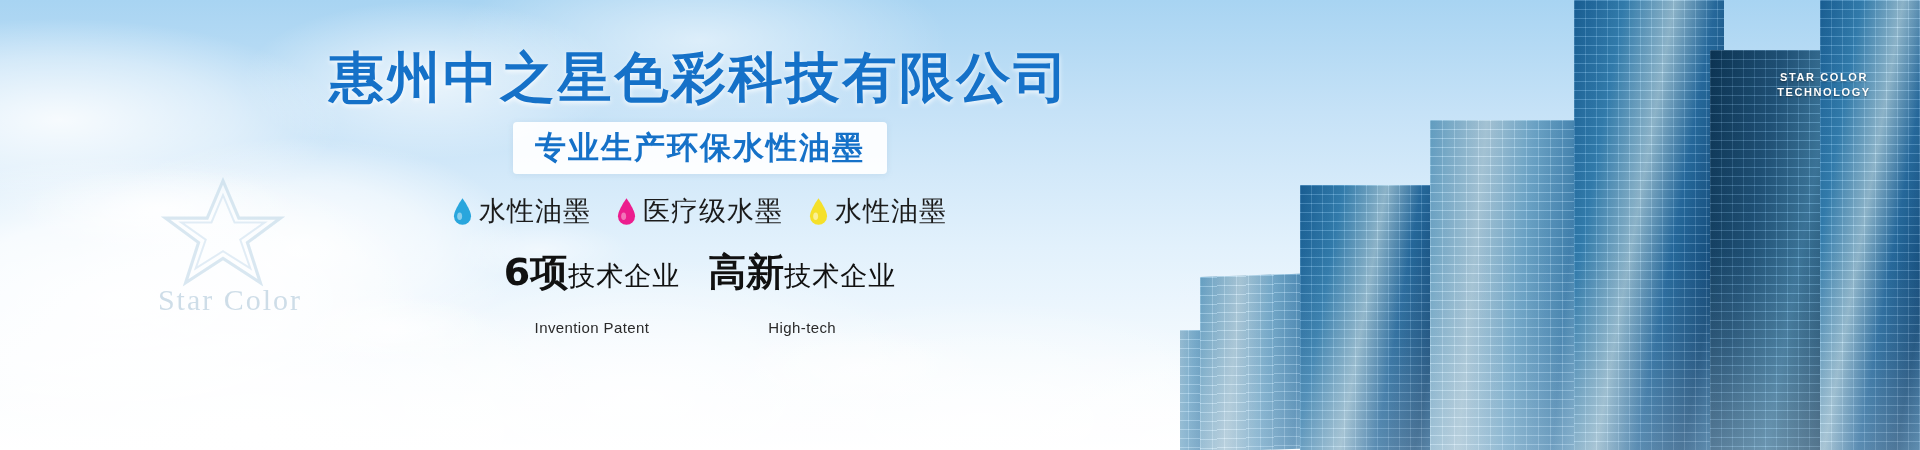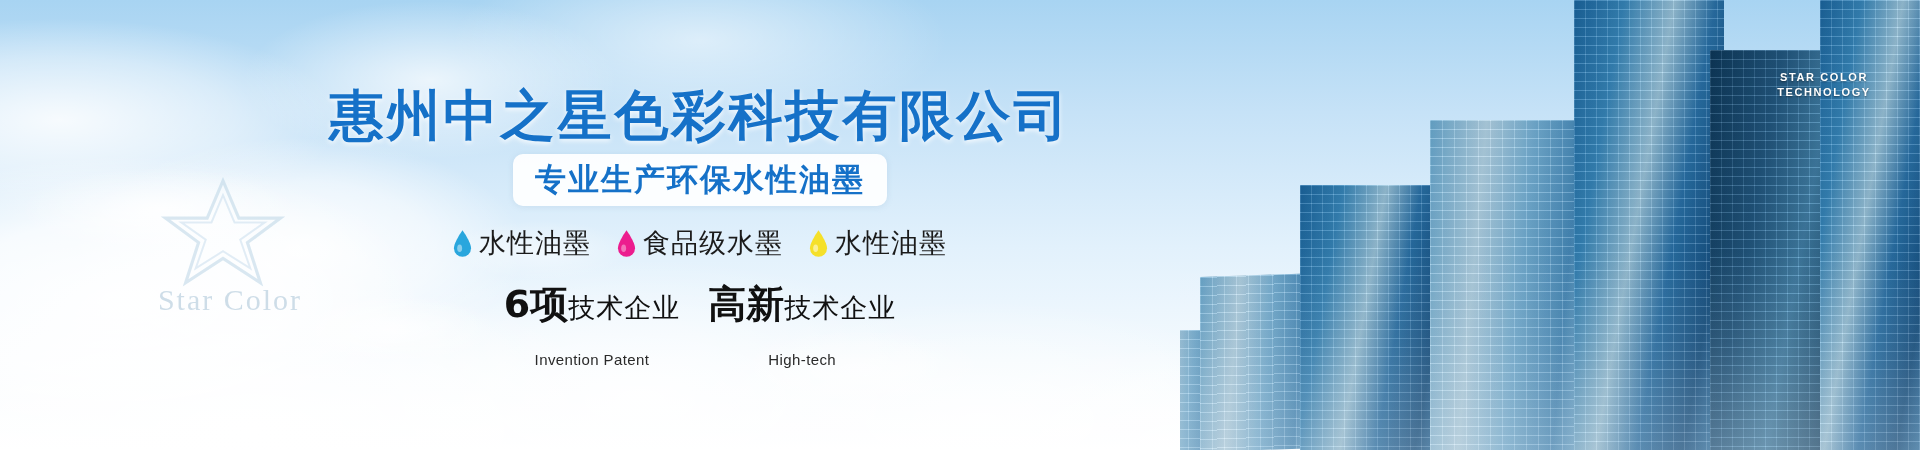--- a/index.html
+++ b/index.html
@@ -103,37 +103,37 @@
   .haze {
     position:absolute; right:0; bottom:0; width:740px; height:200px;
     background:linear-gradient(180deg, rgba(255,255,255,0) 0%, rgba(255,255,255,.08) 45%, rgba(255,255,255,.25) 100%);
     pointer-events:none;
   }
 
   
   .content {
     position:absolute; left:0; top:0; width:1400px; height:358px;
     display:flex; flex-direction:column; align-items:center;
-    padding-top:86px;
+    padding-top:48px;
   }
 
   .title {
     font-family:"DejaVu Sans","Liberation Sans",sans-serif;
     font-size:54px; font-weight:700;
     color:#1571c8;
     letter-spacing:3px;
     line-height:60px;
     text-shadow:0 2px 5px rgba(255,255,255,.85);
     white-space:nowrap;
   }
 
   .pill {
-    margin-top:8px;
+    margin-top:14px;
     background:rgba(255,255,255,.92);
-    border-radius:10px;
+    border-radius:4px;
     padding:7px 22px 9px;
     box-shadow:0 1px 6px rgba(120,160,190,.18);
   }
   .pill-text {
     font-family:"DejaVu Sans","Liberation Sans",sans-serif;
     font-size:31px; font-weight:700;
     color:#1571c8; letter-spacing:2px; line-height:36px;
     white-space:nowrap;
   }
 
@@ -215,21 +215,21 @@
           <ellipse cx="7" cy="19" rx="2.6" ry="4" fill="rgba(255,255,255,.45)"></ellipse>
         </svg>
         <span class="feature-label">水性油墨</span>
       </div>
 
       <div class="feature">
         <svg class="drop" viewBox="0 0 20 28">
           <path d="M10 0 C10 0 19 12.5 19 19 A9 9 0 0 1 1 19 C1 12.5 10 0 10 0 Z" fill="#ec1d8e"></path>
           <ellipse cx="7" cy="19" rx="2.6" ry="4" fill="rgba(255,255,255,.38)"></ellipse>
         </svg>
-        <span class="feature-label">食品级水墨</span>
+        <span class="feature-label">医疗级水墨</span>
       </div>
 
       <div class="feature">
         <svg class="drop" viewBox="0 0 20 28">
           <path d="M10 0 C10 0 19 12.5 19 19 A9 9 0 0 1 1 19 C1 12.5 10 0 10 0 Z" fill="#f5e02a"></path>
           <ellipse cx="7" cy="19" rx="2.6" ry="4" fill="rgba(255,255,255,.5)"></ellipse>
         </svg>
         <span class="feature-label">水性油墨</span>
       </div>
 

